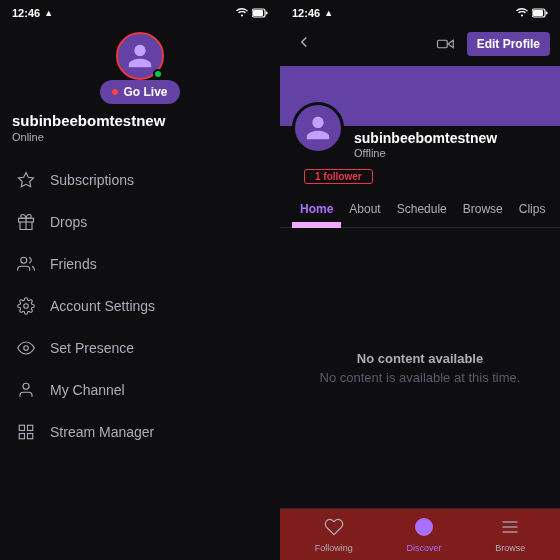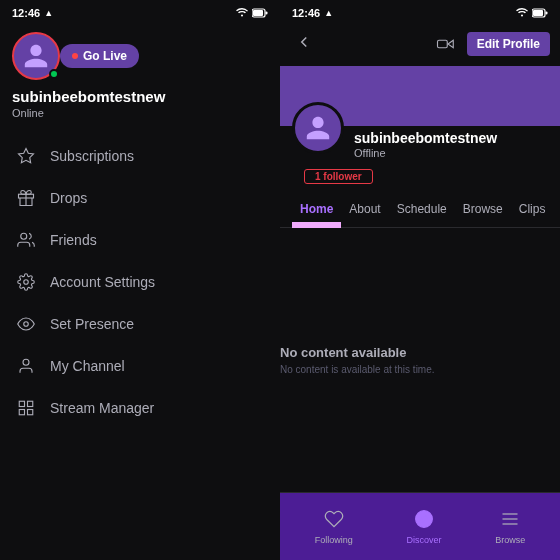--- a/index.html
+++ b/index.html
@@ -75,22 +75,23 @@
     }
 
     .profile-section {
       padding: 8px 12px 12px;
       display: flex;
       flex-direction: column;
     }
     .profile-top {
       display: flex;
       align-items: center;
-      justify-content: flex-start;
+      justify-content: center;
       margin-bottom: 8px;
+      flex-direction: column;
     }
     .avatar-wrapper {
       position: relative;
       width: 48px;
       height: 48px;
     }
     .avatar-circle {
       width: 48px;
       height: 48px;
       border-radius: 50%;
@@ -324,38 +325,38 @@
     }
     .tab-item.active {
       color: #a970ff;
       border-bottom: 6px solid #f0abfc;
       font-weight: 600;
     }
 
     .channel-content {
       flex: 1;
       display: flex;
-      align-items: flex-start;
+      align-items: center;
       justify-content: center;
       flex-direction: column;
       gap: 4px;
     }
     .no-content-title {
       font-size: 13px;
       font-weight: 600;
       color: #adadb8;
     }
     .no-content-subtitle {
-      font-size: 10px;
+      font-size: 13px;
       color: #5a5a6e;
     }
 
     .right-nav-bar {
-      height: 68px;
-      background: #4c1d95;
+      height: 52px;
+      background: #7f1d1d;
       border-top: 1px solid #2a2a2e;
       display: flex;
       align-items: center;
       justify-content: space-around;
       padding: 0 8px;
     }
     .nav-item {
       display: flex;
       flex-direction: column;
       align-items: center;

